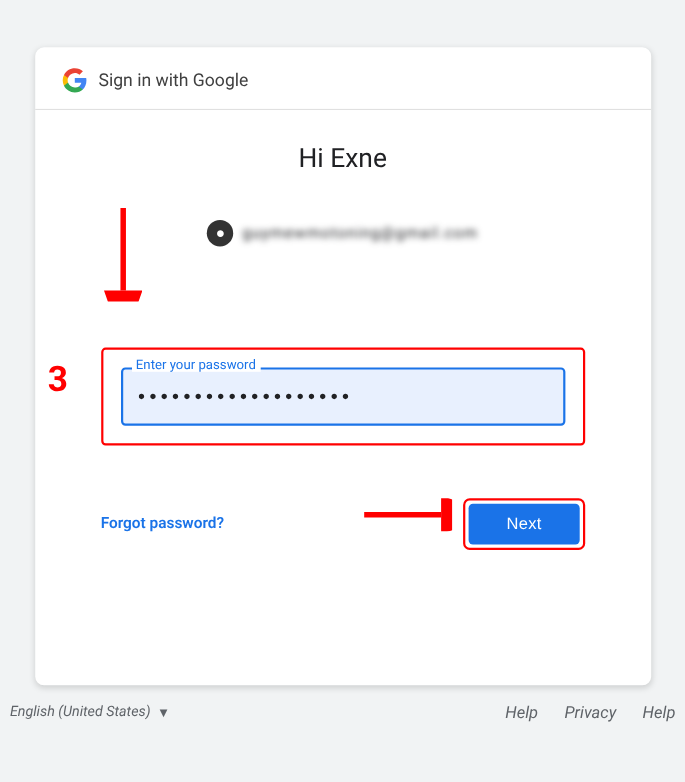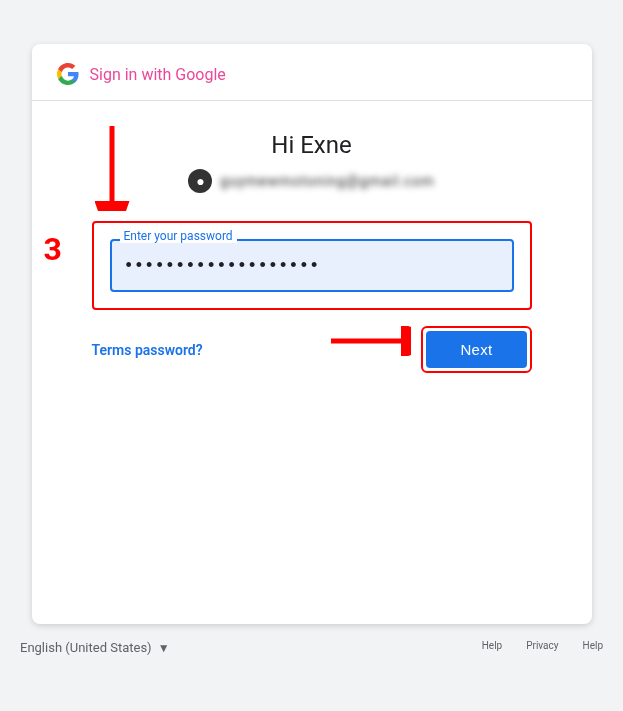--- a/index.html
+++ b/index.html
@@ -33,30 +33,31 @@
     }
 
     .google-g {
       width: 24px;
       height: 24px;
       flex-shrink: 0;
     }
 
     .header-title {
       font-size: 16px;
-      color: #ec4899;
+      color: #404040;
       font-weight: 400;
     }
 
     .card-body {
       flex: 1;
       padding: 30px 60px 30px 60px;
       display: flex;
       flex-direction: column;
       align-items: center;
+      gap: 32px;
     }
 
     .greeting {
       font-size: 24px;
       color: #202124;
       font-weight: 400;
       margin-bottom: 10px;
     }
 
     .account-row {
@@ -199,24 +200,25 @@
       padding: 10px 34px;
       font-size: 15px;
       font-weight: 500;
       cursor: pointer;
       letter-spacing: 0.3px;
     }
 
     .footer {
       width: 623px;
       display: flex;
-      align-items: flex-start;
-      padding: 12px 20px;
+      align-items: center;
+      padding: 12px 9px;
       justify-content: space-between;
       margin-top: 4px;
+      font-style: italic;
     }
 
     .footer-left {
       display: flex;
       align-items: center;
       gap: 6px;
     }
 
     .footer-lang {
       font-size: 13px;
@@ -227,21 +229,21 @@
       font-size: 12px;
       color: #5f6368;
     }
 
     .footer-right {
       display: flex;
       gap: 24px;
     }
 
     .footer-link {
-      font-size: 10px;
+      font-size: 15px;
       color: #5f6368;
       text-decoration: none;
       cursor: pointer;
     }
   </style>
 </head>
 <body>
 
 <div class="card">
   <div class="card-header">
@@ -284,21 +286,21 @@
       <div class="password-box-wrapper">
         <div class="password-field-container">
           <label class="password-label">Enter your password</label>
           <input type="password" class="password-input" value="password12345678901" style="">
         </div>
       </div>
     </div>
 
 
     <div class="actions-row">
-      <a class="forgot-password-link">Terms password?</a>
+      <a class="forgot-password-link">Forgot password?</a>
 
       <div class="next-area">
 
         <svg width="80" height="30" viewBox="0 0 80 30">
           <defs>
             <marker id="arrowhead-right" markerWidth="10" markerHeight="7" refX="0" refY="3.5" orient="auto">
               <polygon points="0 0, 10 3.5, 0 7" fill="red"></polygon>
             </marker>
           </defs>
           <line x1="0" y1="15" x2="70" y2="15" stroke="red" stroke-width="5" marker-end="url(#arrowhead-right)"></line>

